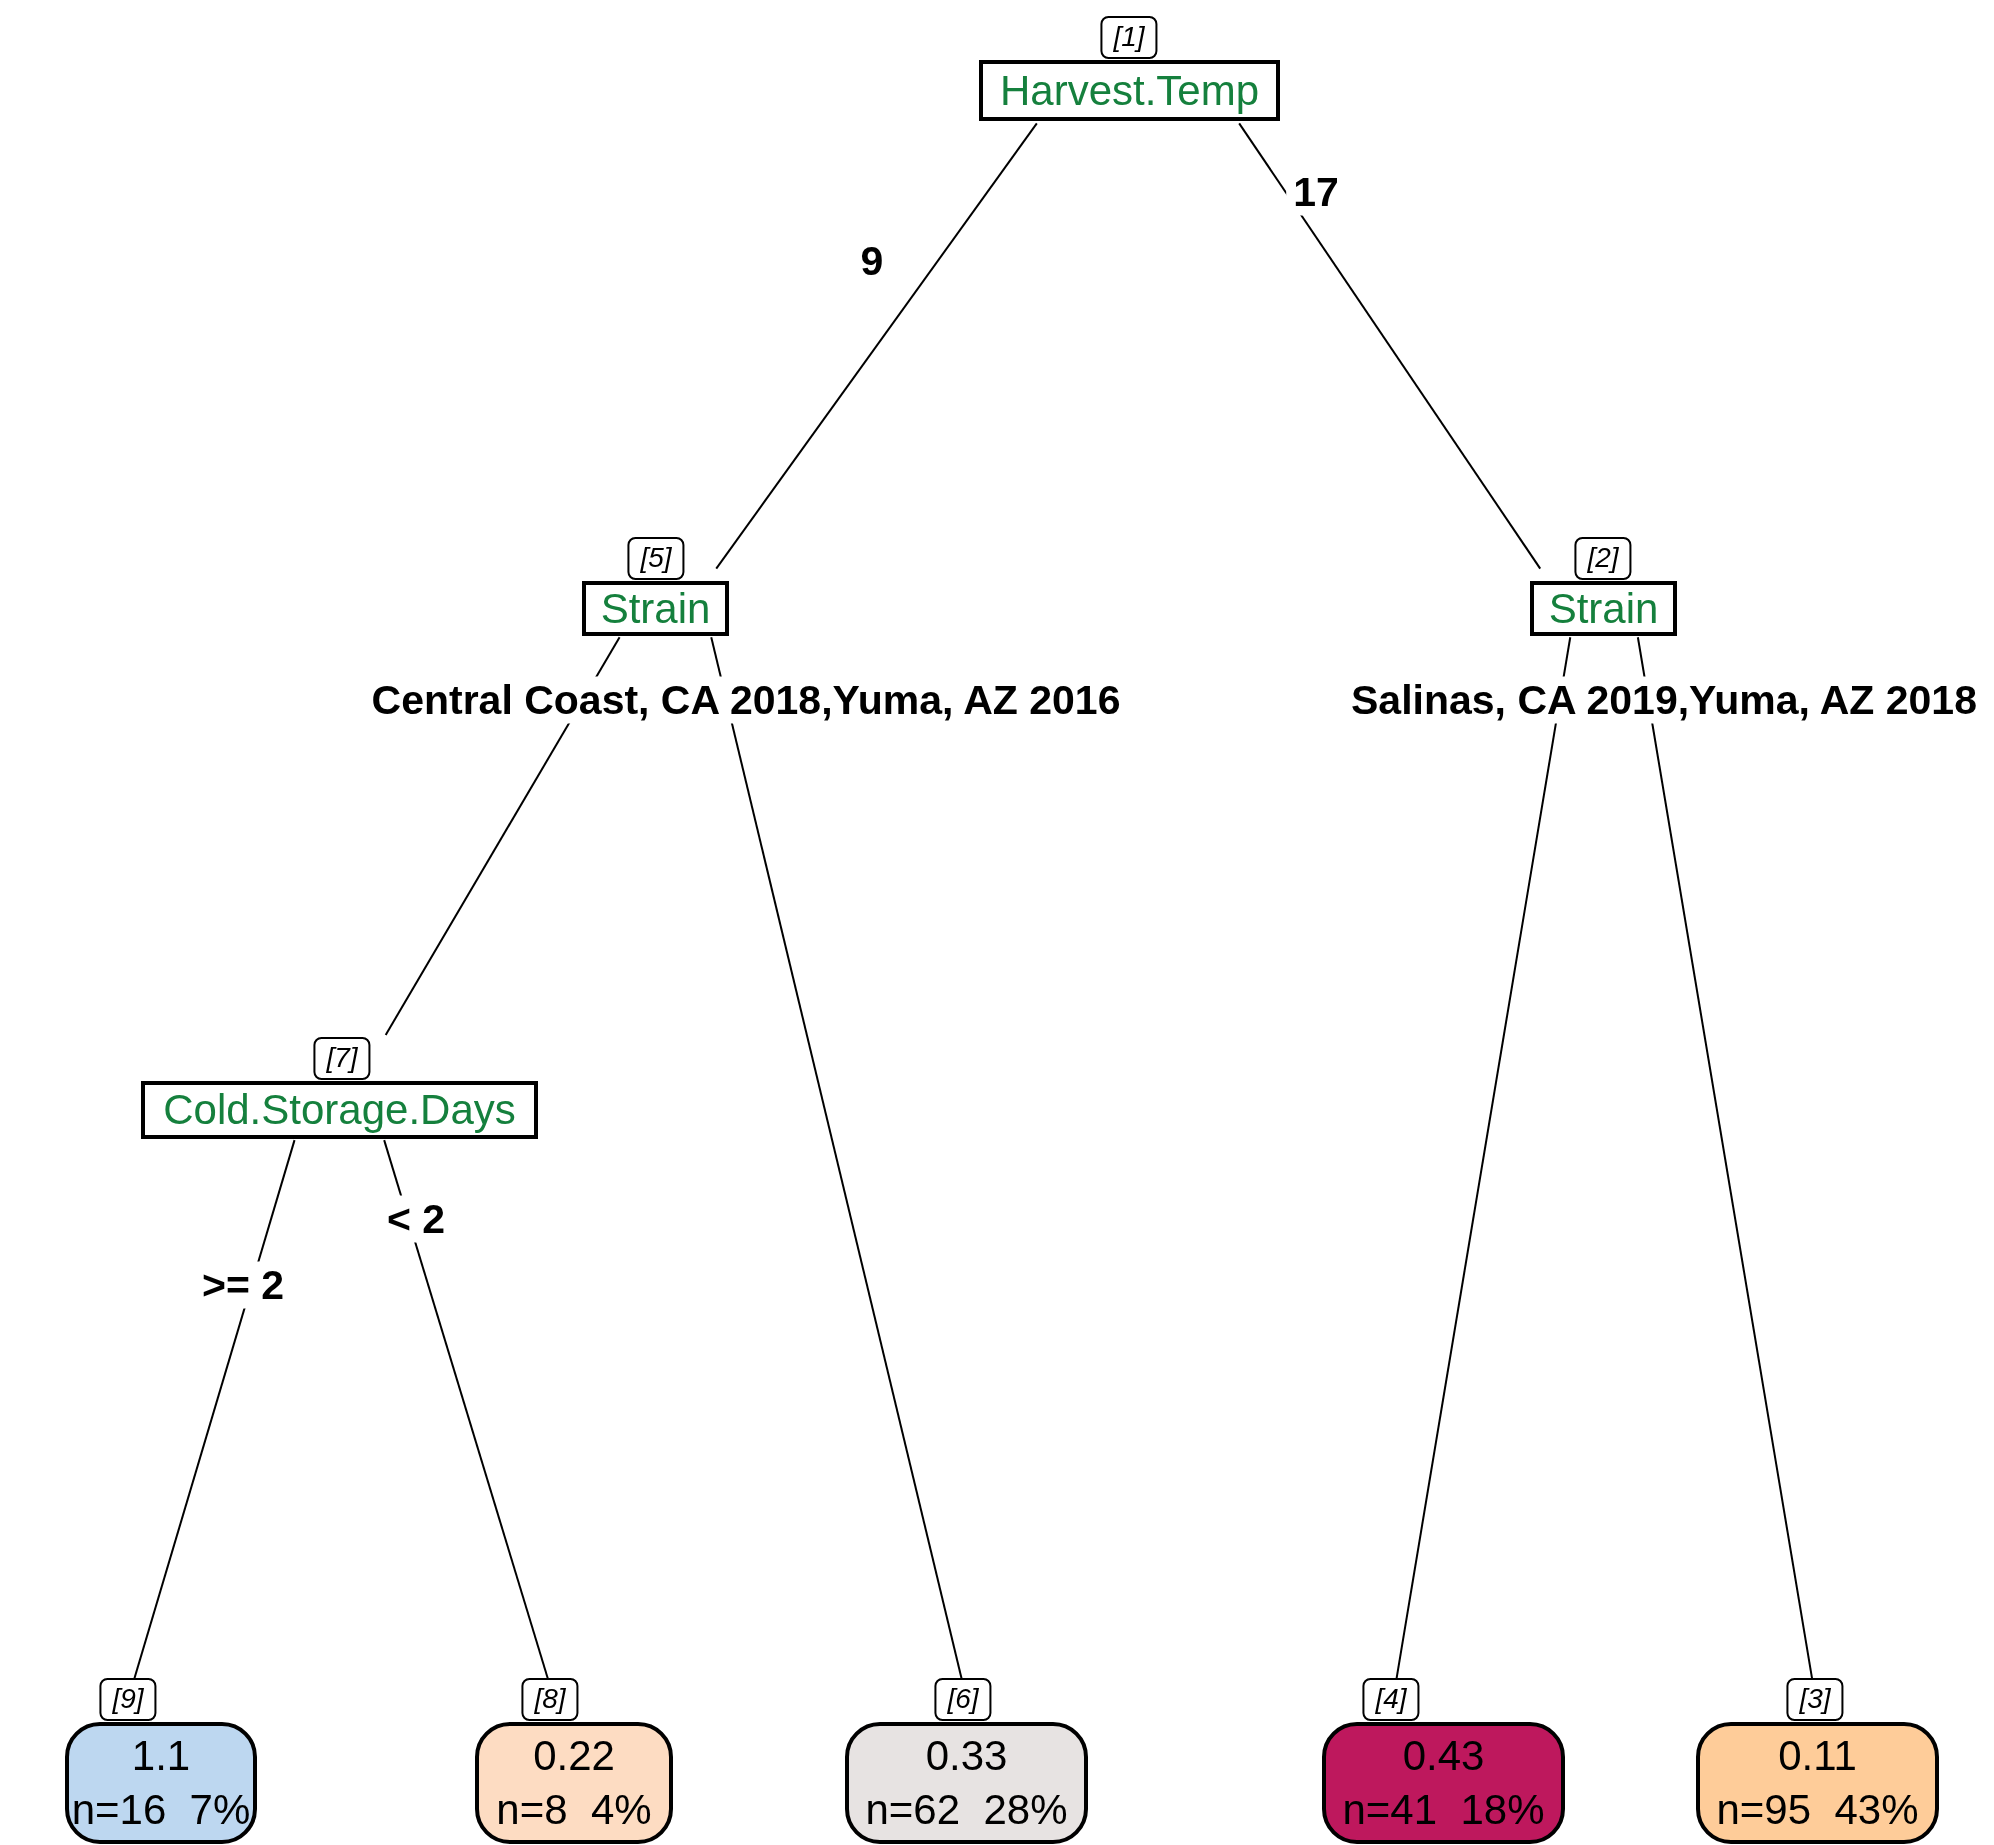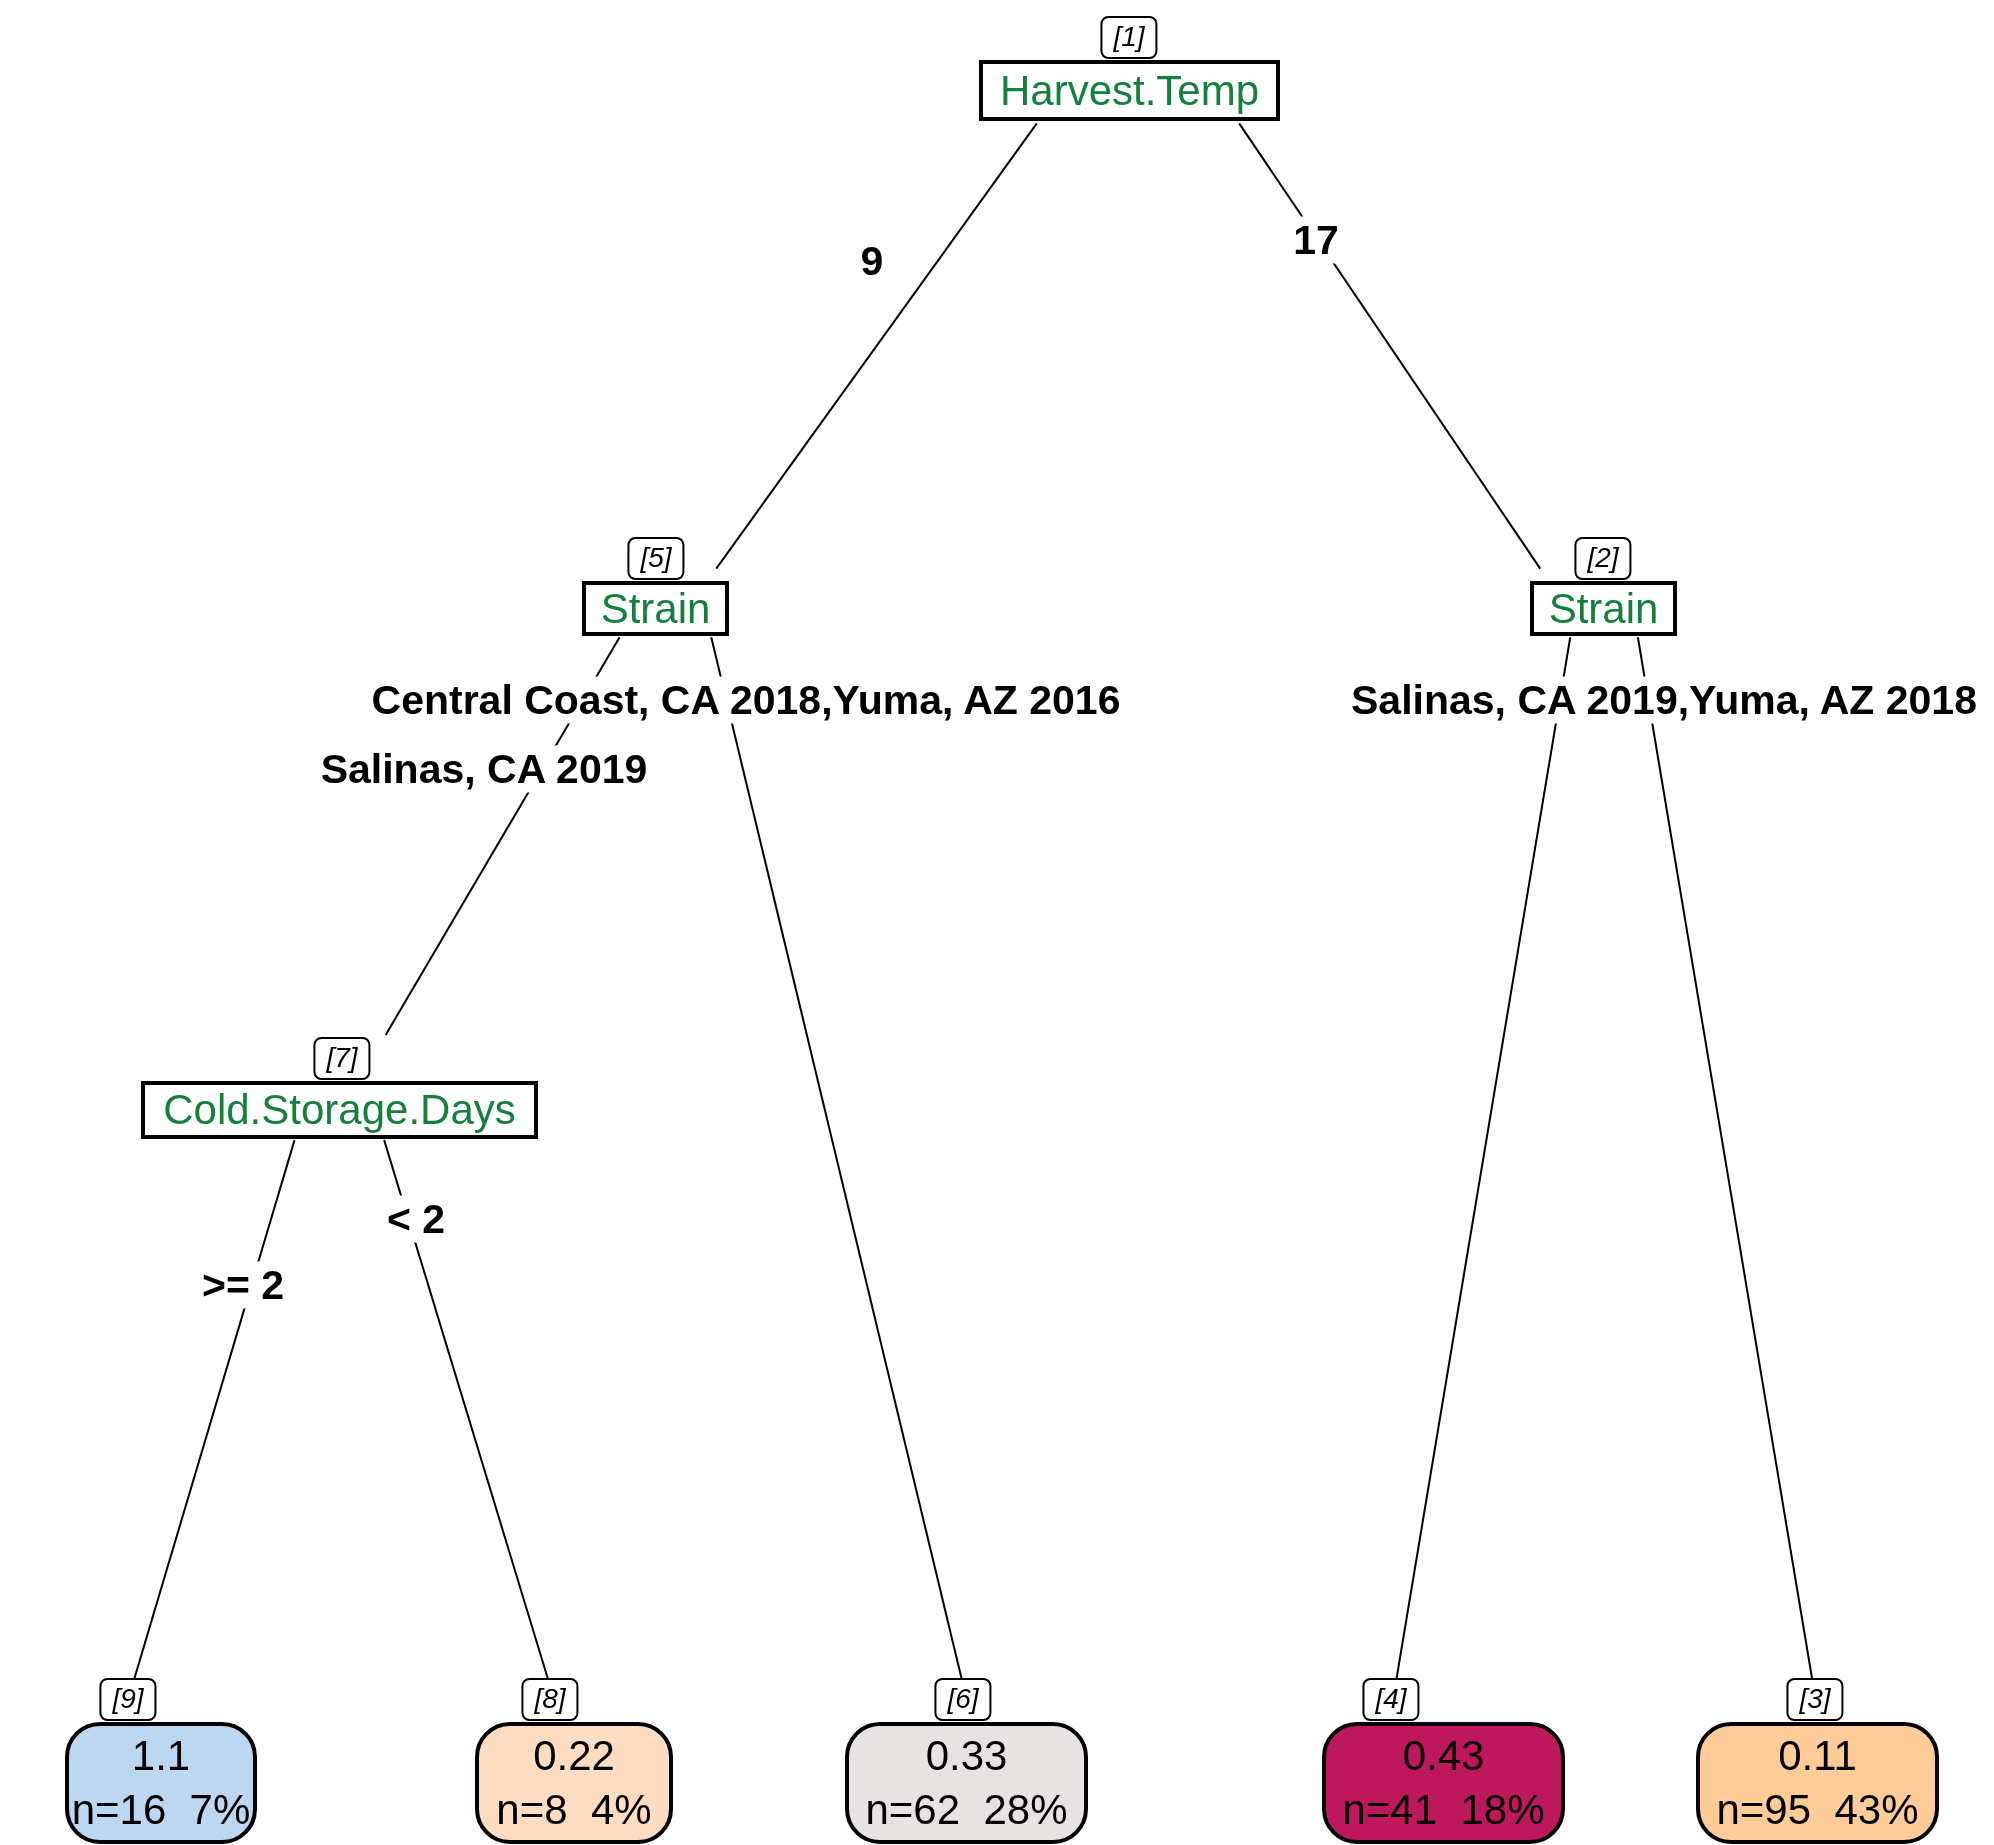--- a/index.html
+++ b/index.html
@@ -105,23 +105,22 @@
   <div class="tagbox" style="left:656px; top:537px;">[5]</div>
   <div class="nodebox" style="left:582px; top:581px; width:147px; height:55px;">Strain</div>
 
   <div class="tagbox" style="left:1603px; top:537px;">[2]</div>
   <div class="nodebox" style="left:1530px; top:581px; width:147px; height:55px;">Strain</div>
 
   <div class="tagbox" style="left:342px; top:1037px;">[7]</div>
   <div class="nodebox" style="left:141px; top:1081px; width:397px; height:58px;">Cold.Storage.Days</div>
 
   <div class="edge-label" style="left:872px; top:261px;">9</div>
-  <div class="edge-label" style="left:1316px; top:192px;margin-top:48px;">17</div>
+  <div class="edge-label" style="left:1316px; top:192px;">17</div>
   <div class="edge-label" style="left:746px; top:700px;">Central Coast, CA 2018,Yuma, AZ 2016</div>
-  <div class="edge-label" style="left:484px; top:769px;">Salinas, CA 2019</div>
   <div class="edge-label" style="left:1664px; top:700px;">Salinas, CA 2019,Yuma, AZ 2018</div>
   <div class="edge-label" style="left:243px; top:1285px;">&gt;= 2</div>
   <div class="edge-label" style="left:416px; top:1219px;">&lt; 2</div>
 
   <div class="tagbox" style="left:128px; top:1678px;">[9]</div>
   <div class="leafbox" style="left: 39px; top: 1722px; width: 192px; height: 122px; background-color: rgb(189, 215, 240); margin-left: 26px;">
     <div class="leaf-line">1.1</div>
     <div class="leaf-line">n=16  7%</div>
   </div>
 

